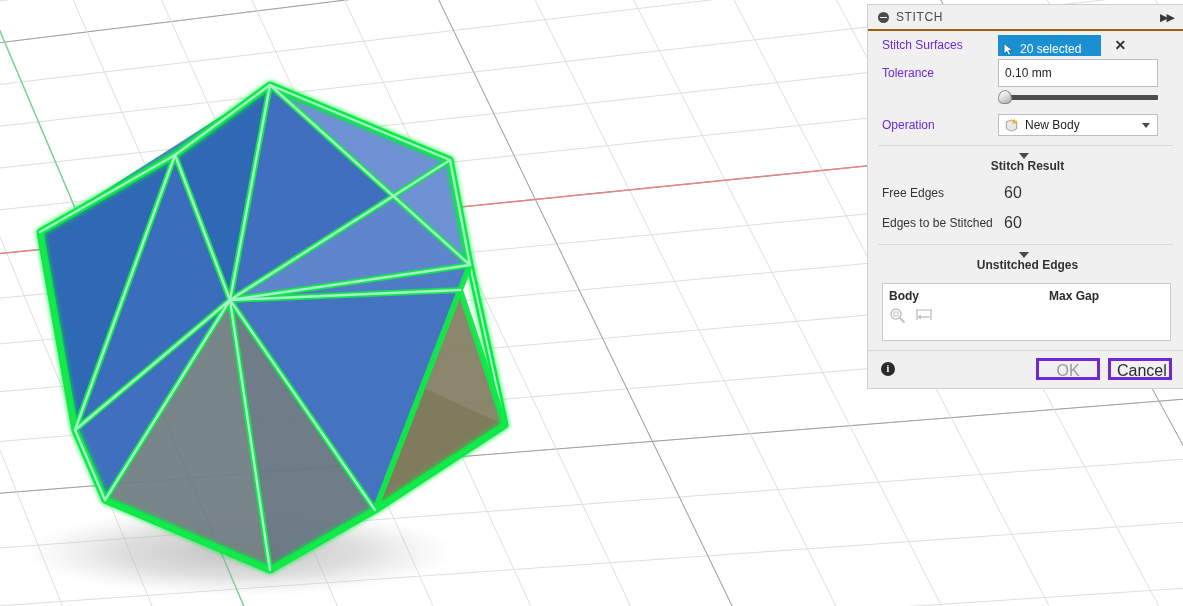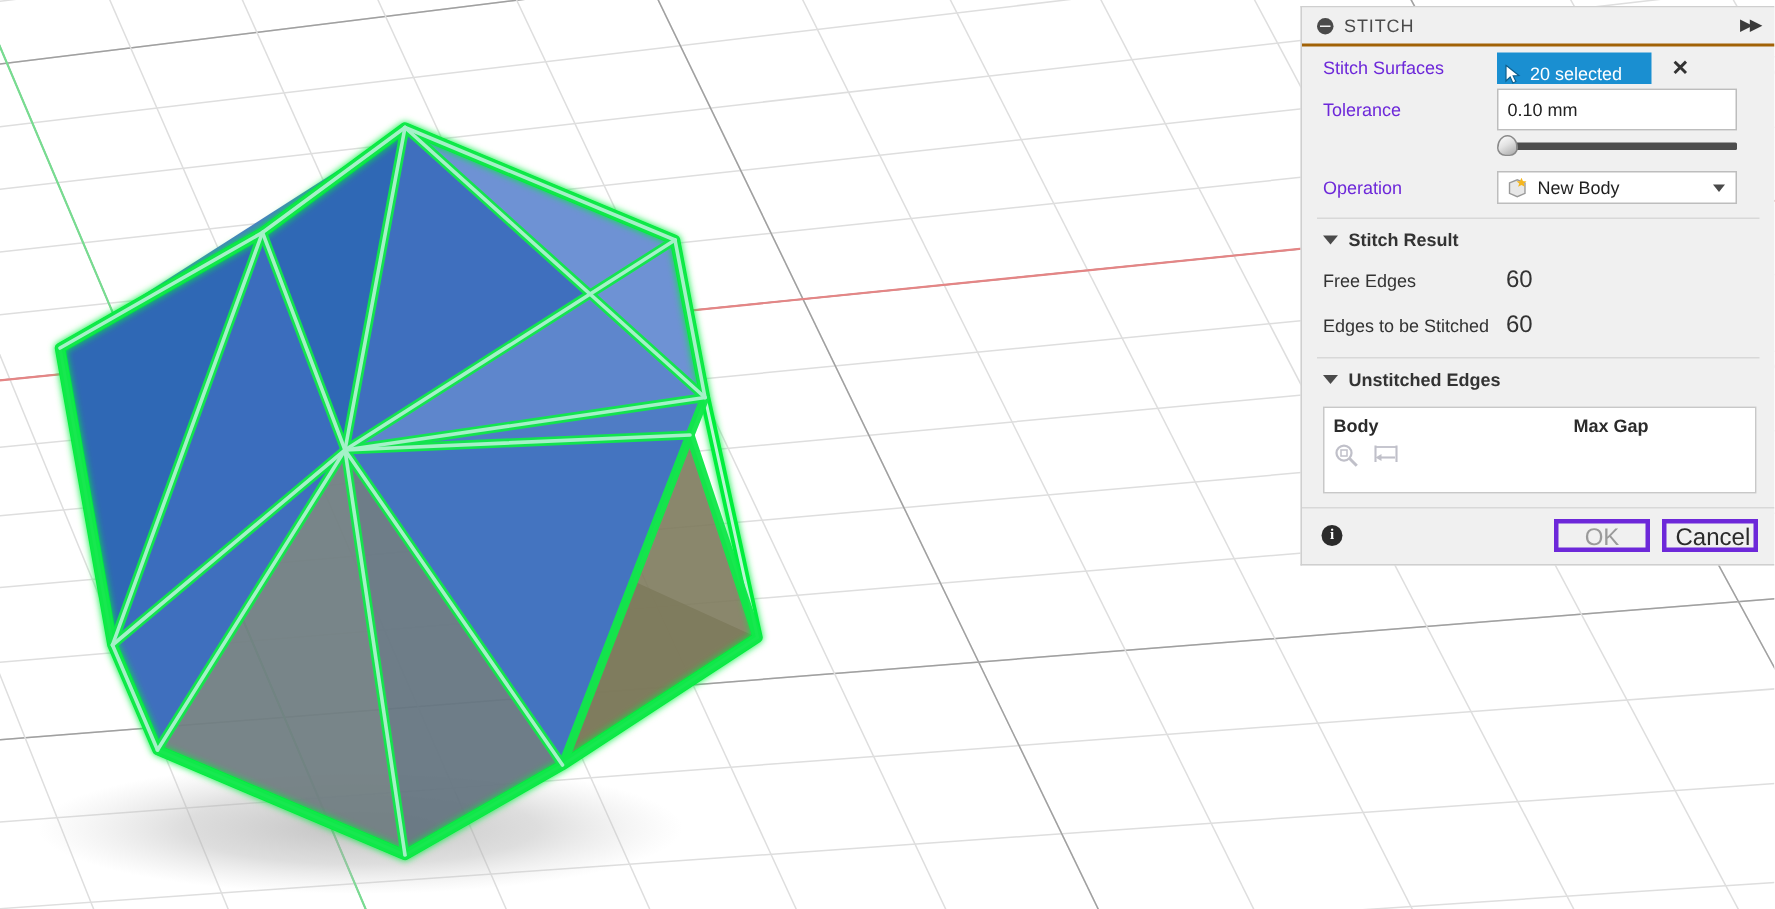--- a/index.html
+++ b/index.html
@@ -179,20 +179,21 @@
 
   
   .section {
     display: flex;
     align-items: center;
     padding: 7px 10px 5px 14px;
     font-size: 12px;
     font-weight: bold;
     color: #333;
     cursor: pointer;
+    flex-direction: column;
   }
   .tri {
     width: 0; height: 0;
     border-left: 5px solid transparent;
     border-right: 5px solid transparent;
     border-top: 6px solid #4a4a4a;
     margin-right: 7px;
   }
   .divider {
     height: 1px;

